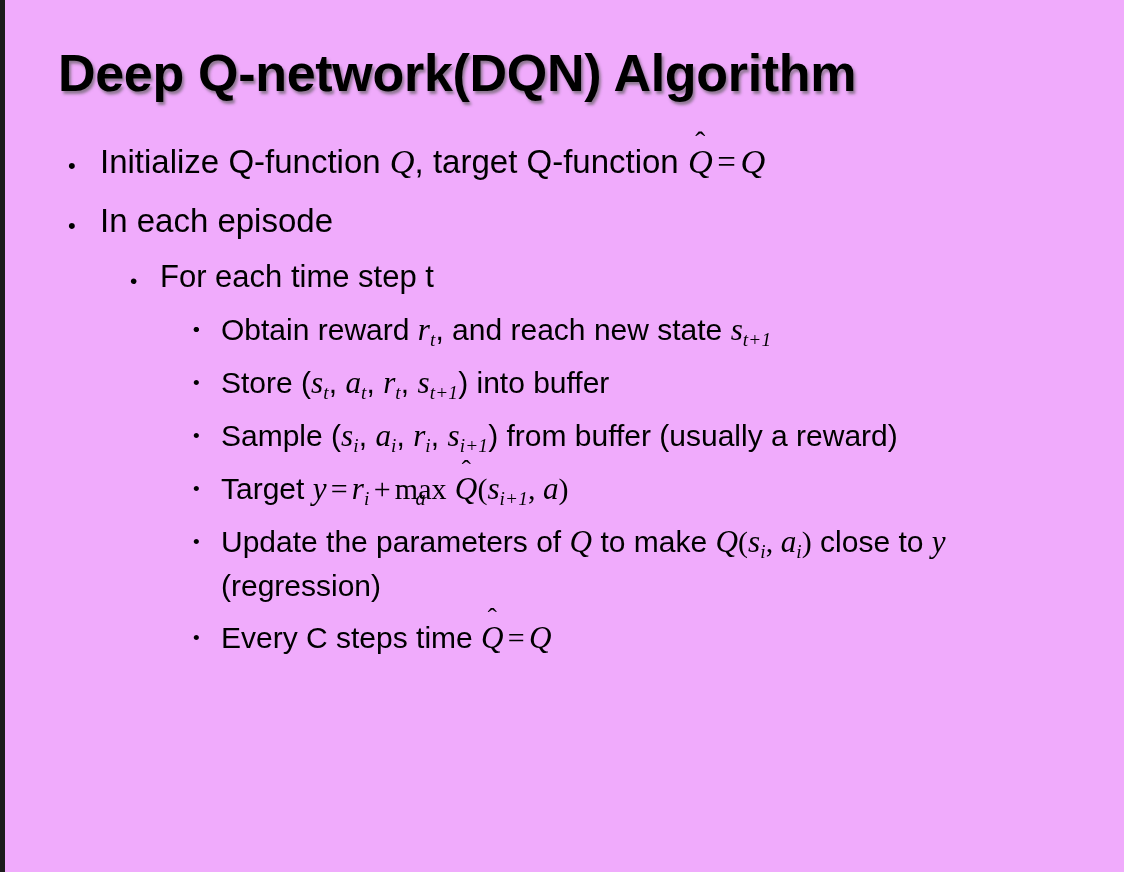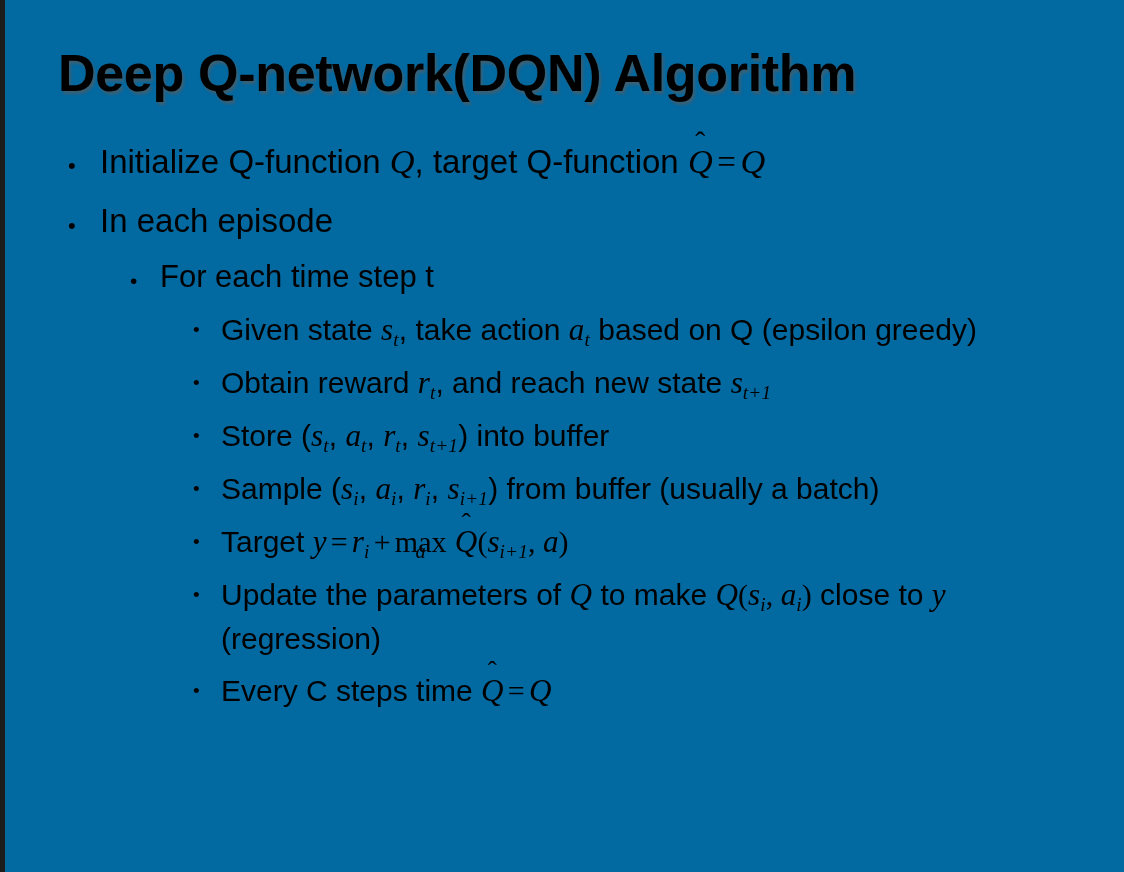--- a/index.html
+++ b/index.html
@@ -11,21 +11,21 @@
     width: 1124px;
     height: 872px;
     font-family: "Liberation Sans", sans-serif;
     color: #000000;
     overflow: hidden;
   }
   #slide {
     position: relative;
     width: 1124px;
     height: 872px;
-    background: #0369a1;
+    background: #f0abfc;
     box-sizing: border-box;
   }
   
   #left-edge {
     position: absolute;
     left: 0;
     top: 0;
     width: 5px;
     height: 872px;
     background: #1c1c1c;
@@ -170,36 +170,35 @@
       <span class="txt">In each episode</span>
     </div>
 
     <div class="bullet-row lvl2">
       <span class="dot">•</span>
       <span class="txt">For each time step t</span>
     </div>
 
     <div class="bullet-row lvl3">
       <span class="dot">•</span>
-      <span class="txt"><span>Given state </span><span class="mi">s</span><span class="sub">t</span><span>, take action </span><span class="mi">a</span><span class="sub">t</span><span> based on Q (epsilon greedy)</span></span>
     </div>
 
     <div class="bullet-row lvl3">
       <span class="dot">•</span>
       <span class="txt"><span>Obtain reward </span><span class="mi">r</span><span class="sub">t</span><span>, and reach new state </span><span class="mi">s</span><span class="sub"><span>t+1</span></span></span>
     </div>
 
     <div class="bullet-row lvl3">
       <span class="dot">•</span>
       <span class="txt"><span>Store (</span><span class="mi">s</span><span class="sub">t</span><span>, </span><span class="mi">a</span><span class="sub">t</span><span>, </span><span class="mi">r</span><span class="sub">t</span><span>, </span><span class="mi">s</span><span class="sub">t+1</span><span>) into buffer</span></span>
     </div>
 
     <div class="bullet-row lvl3">
       <span class="dot">•</span>
-      <span class="txt"><span>Sample (</span><span class="mi">s</span><span class="sub">i</span><span>, </span><span class="mi">a</span><span class="sub">i</span><span>, </span><span class="mi">r</span><span class="sub">i</span><span>, </span><span class="mi">s</span><span class="sub">i+1</span><span>) from buffer (usually a batch)</span></span>
+      <span class="txt"><span>Sample (</span><span class="mi">s</span><span class="sub">i</span><span>, </span><span class="mi">a</span><span class="sub">i</span><span>, </span><span class="mi">r</span><span class="sub">i</span><span>, </span><span class="mi">s</span><span class="sub">i+1</span><span>) from buffer (usually a reward)</span></span>
     </div>
 
     <div class="bullet-row lvl3">
       <span class="dot">•</span>
       <span class="txt"><span>Target </span><span class="mi">y</span><span class="mn eqsp">=</span><span class="mi">r</span><span class="sub">i</span><span class="mn eqsp">+</span><span class="maxop"><span>max</span><span class="under">a</span></span><span class="eqsp"></span><span class="hatwrap"><span class="hat">̂</span><span class="mi">Q</span></span><span class="mn">(</span><span class="mi">s</span><span class="sub">i+1</span><span class="mn">, </span><span class="mi">a</span><span class="mn">)</span></span>
     </div>
 
     <div class="bullet-row lvl3">
       <span class="dot">•</span>
       <span class="txt"><span>Update the parameters of </span><span class="mi">Q</span><span> to make </span><span class="mi">Q</span><span class="mn">(</span><span class="mi">s</span><span class="sub">i</span><span class="mn">, </span><span class="mi">a</span><span class="sub">i</span><span class="mn">)</span><span> close to </span><span class="mi">y</span><span> (regression)</span></span>

